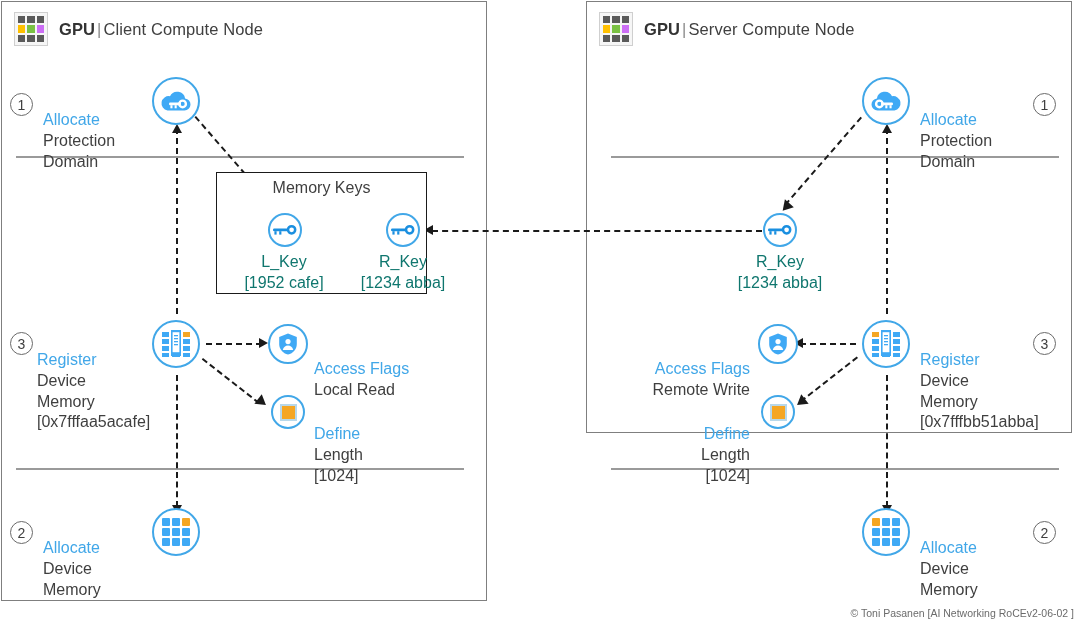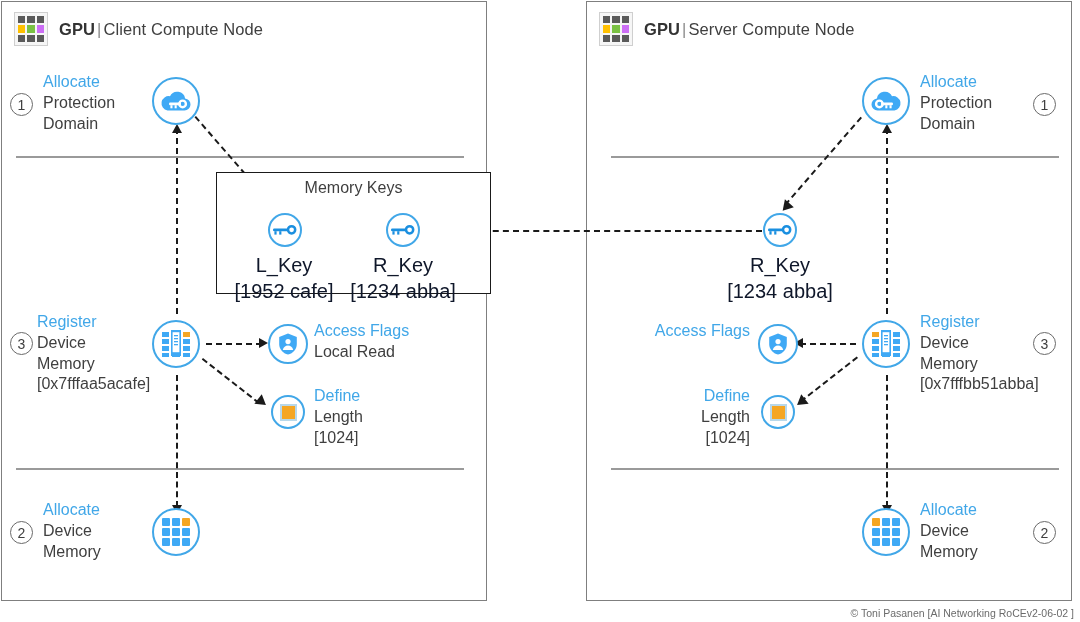--- a/index.html
+++ b/index.html
@@ -15,21 +15,21 @@
     background:#ffffff;
     overflow:hidden;
   }
   .panel{
     position:absolute;
     border:1px solid #7f7f7f;
     background:#ffffff;
     box-sizing:border-box;
   }
   #panel-client{left:1px;  top:1px; width:486px; height:600px;padding-left:12px;}
-  #panel-server{left:586px;top:1px; width:486px; height:600px;}
+  #panel-server{left:586px;top:1px; width:486px; height:432px;}
 
   
   .panel-head{
     position:absolute;
     top:10px;
     display:flex;
     align-items:center;
     gap:11px;
   }
   #head-client{left:12px;}
@@ -100,52 +100,52 @@
 
   
   .orangebox{
     width:17px;height:17px;
     background:#f5a623;
     border:2px solid #b8d8ea;
     box-sizing:border-box;
   }
 
   
-  .tblock{position:absolute;line-height:1.30;white-space:nowrap;}
+  .tblock{position:absolute;line-height:1.30;white-space:nowrap;margin-top:38px;}
   .tblock .hl{color:#41a7e8;font-size:16px;}
   .tblock .pl{color:#3f3f3f;font-size:16px;}
   .tblock.right{text-align:right;}
 
   .stepnum{
     position:absolute;
     width:23px;height:23px;
     border:1.4px solid #6a6a6a;
     border-radius:50%;
     color:#3f3f3f;
     font-size:14px;
     display:flex;align-items:center;justify-content:center;
     box-sizing:border-box;
   }
 
   
   #memkeys{
     position:absolute;
-    left:216px;top:172px;width:275px;height:122px;
+    left:216px;top:172px;width:211px;height:122px;
     border:1.6px solid #1a1a1a;
     background:#ffffff;
     box-sizing:border-box;
   }
   #memkeys .mk-title{
     position:absolute;top:6px;left:0;right:0;
     text-align:center;font-size:16px;color:#3f3f3f;
   }
   .keylabel{
     position:absolute;
     text-align:center;
-    font-size:20px;color:#0f172a;
+    font-size:16px;color:#0f766e;
     line-height:1.30;
     white-space:nowrap;
   }
 
   
   .keyglyph{width:26px;height:14px;display:block;}
 
   #copyright{
     position:absolute;
     right:6px;bottom:3px;
@@ -396,20 +396,21 @@
   <div class="tblock" style="left:920px;top:312px;">
     <div class="hl">Register</div>
     <div class="pl">Device</div>
     <div class="pl">Memory</div>
     <div class="pl">[0x7fffbb51abba]</div>
   </div>
   <div class="stepnum" style="left:1033px;top:332px;">3</div>
 
   <div class="tblock right" style="left:604px;top:321px;width:146px;">
     <div class="hl">Access Flags</div>
+    <div class="pl">Remote Write</div>
   </div>
   <div class="ico ico-md" style="left:758px;top:324px;">
     <svg width="24" height="24" viewBox="0 0 24 24">
       <path d="M12 1.6 3.2 5v7c0 5.2 3.7 9.4 8.8 10.6C17.1 21.4 20.8 17.2 20.8 12V5z" fill="#3fa9f5"></path>
       <circle cx="12" cy="9.6" r="2.6" fill="#ffffff"></circle>
       <path d="M6.8 18c.6-3.1 2.7-4.6 5.2-4.6s4.6 1.5 5.2 4.6z" fill="#ffffff"></path>
     </svg>
   </div>
 
   <div class="tblock right" style="left:604px;top:386px;width:146px;">

